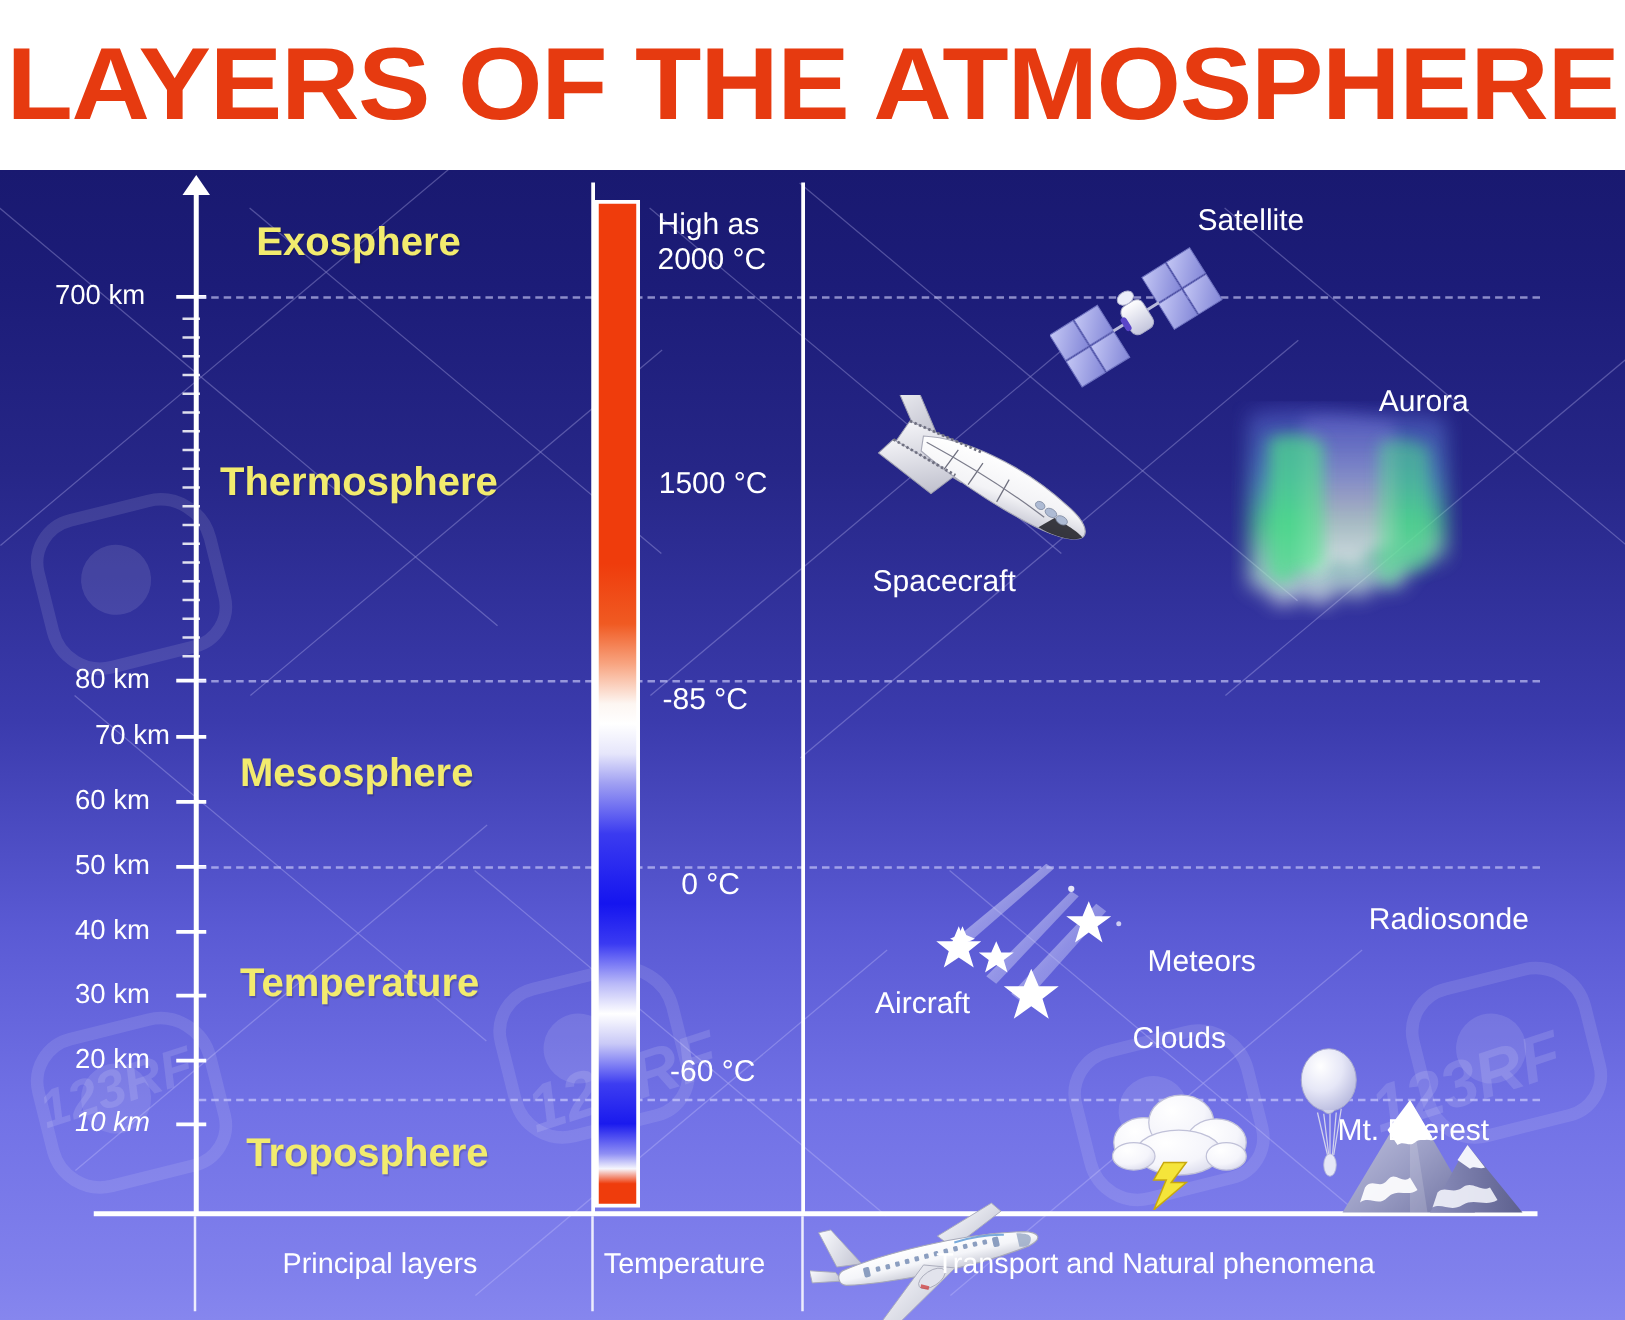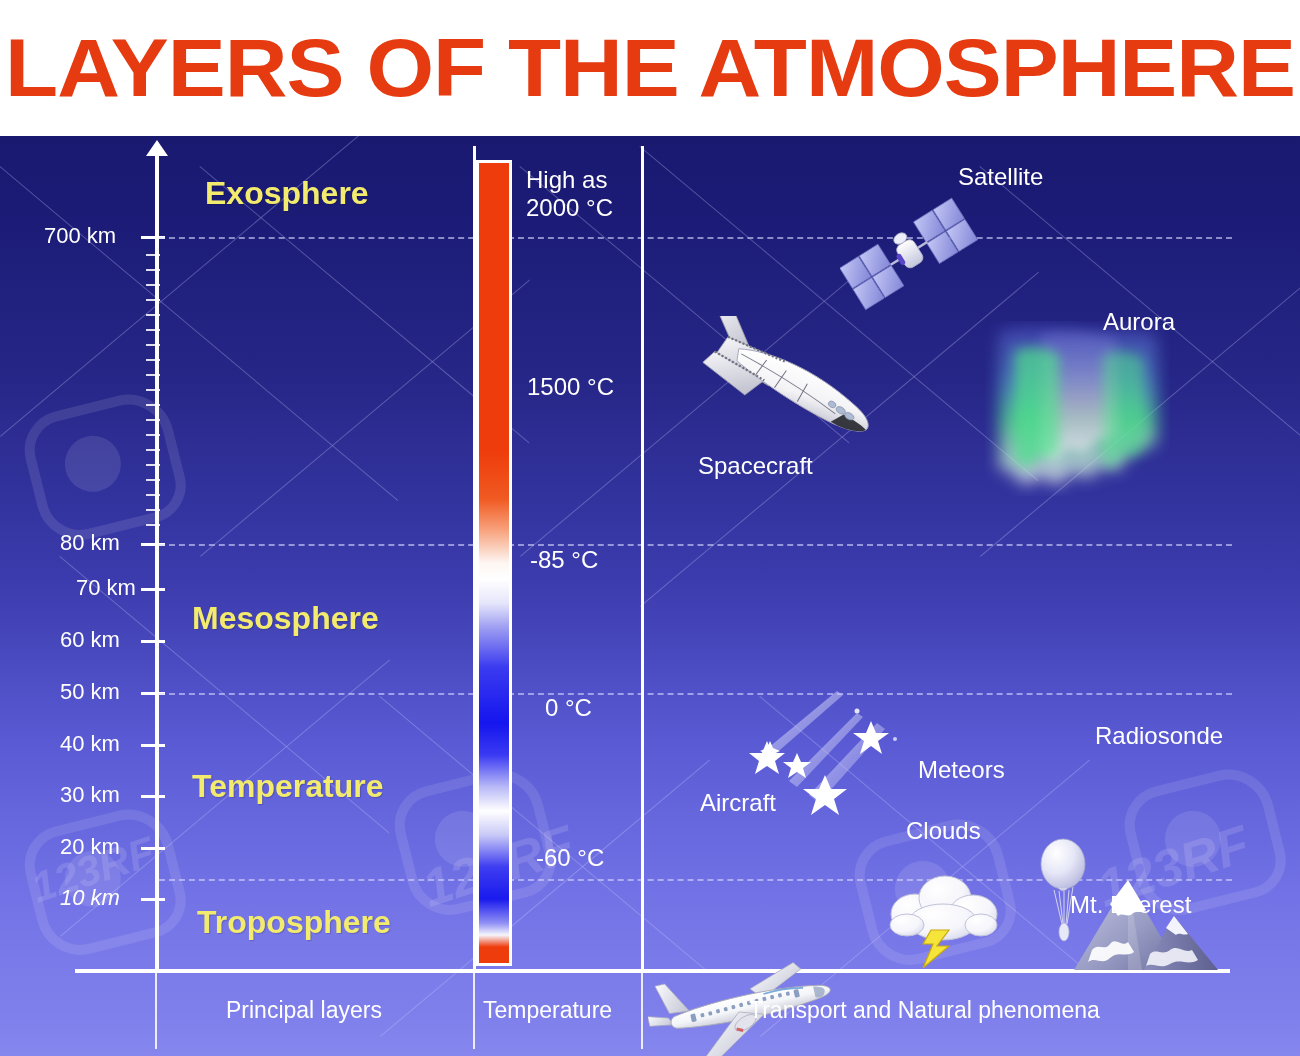--- a/index.html
+++ b/index.html
@@ -273,20 +273,21 @@
 
     <div class="boundary" style="top:101px;"></div>
     <div class="boundary" style="top:408px;"></div>
     <div class="boundary" style="top:557px;"></div>
     <div class="boundary" style="top:743px;"></div>
 
     <div class="vdivider" style="left:473px;"></div>
     <div class="vdivider" style="left:641px;"></div>
 
     <div class="layer-name" style="left:205px; top:39px;">Exosphere</div>
+    <div class="layer-name" style="left:176px; top:231px;">Thermosphere</div>
     <div class="layer-name" style="left:192px; top:464px;">Mesosphere</div>
     <div class="layer-name" style="left:192px; top:632px;">Temperature</div>
     <div class="layer-name" style="left:197px; top:768px;">Troposphere</div>
 
     <div class="temp-bar-frame">
       <div class="temp-bar"></div>
     </div>
 
     <div class="temp-label" style="left:526px; top:30px;">
       <div>High as</div>

